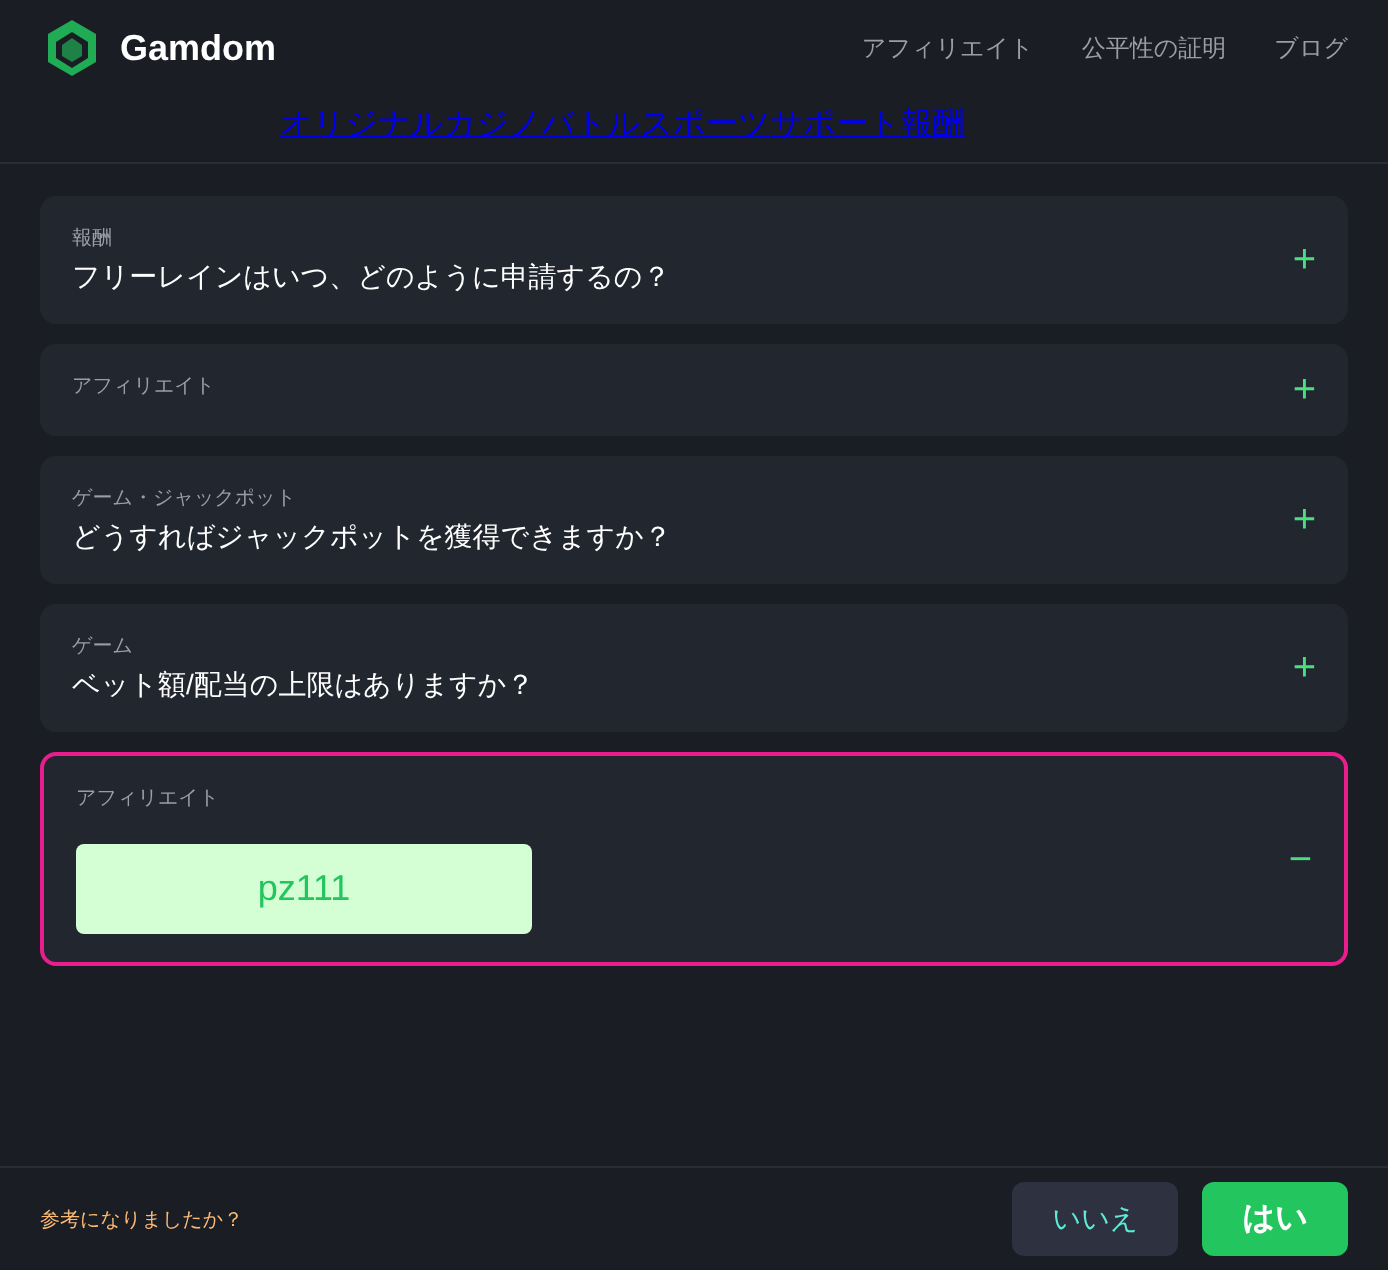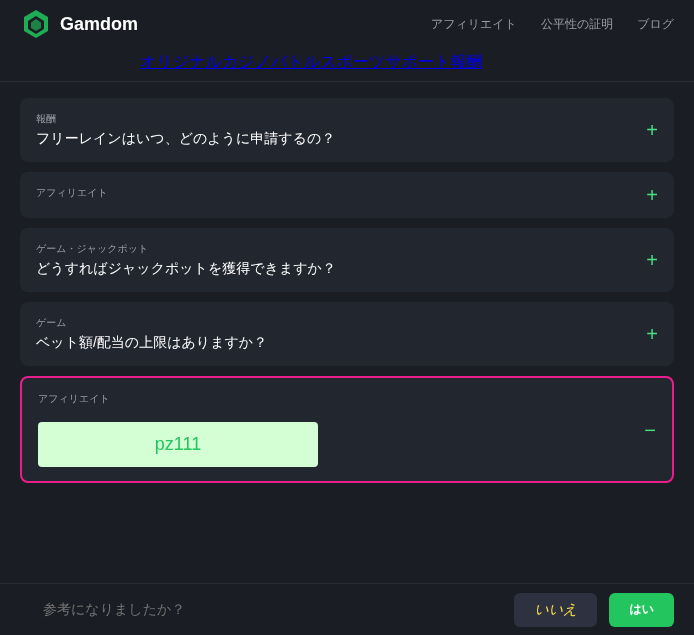--- a/index.html
+++ b/index.html
@@ -97,65 +97,63 @@
 
     
     .faq-input {
       margin-top: 12px;
       background-color: #d4ffd4;
       border: none;
       border-radius: 4px;
       padding: 12px 16px;
       font-size: 18px;
       color: #22c55e;
-      width: 280px;
+      width: 228px;
       text-align: center;
       outline: none;
     }
 
     
     .bottom-bar {
       position: absolute;
       bottom: 0;
       left: 0;
       right: 0;
       background-color: #1a1d23;
       border-top: 1px solid #2a2d35;
       display: flex;
       align-items: center;
       padding: 12px 20px;
       height: 52px;
     }
     .bottom-text {
-      color: #737373;
-      font-size: 14px;
+      color: #fdba74;
+      font-size: 10px;
       flex: 1;
-      margin-left: 23px;
     }
     .bottom-actions {
       display: flex;
       gap: 12px;
     }
     .btn-no {
       background-color: #2d3140;
-      color: #fde047;
+      color: #5eead4;
       border: none;
       border-radius: 6px;
       padding: 8px 20px;
       font-size: 14px;
       cursor: pointer;
-      font-style: italic;
     }
     .btn-yes {
       background-color: #22c55e;
       color: #ffffff;
       border: none;
       border-radius: 6px;
       padding: 8px 20px;
-      font-size: 12px;
+      font-size: 16px;
       cursor: pointer;
       font-weight: bold;
     }
 
     
     .logo-shape {
       width: 32px;
       height: 32px;
     }
   </style>

